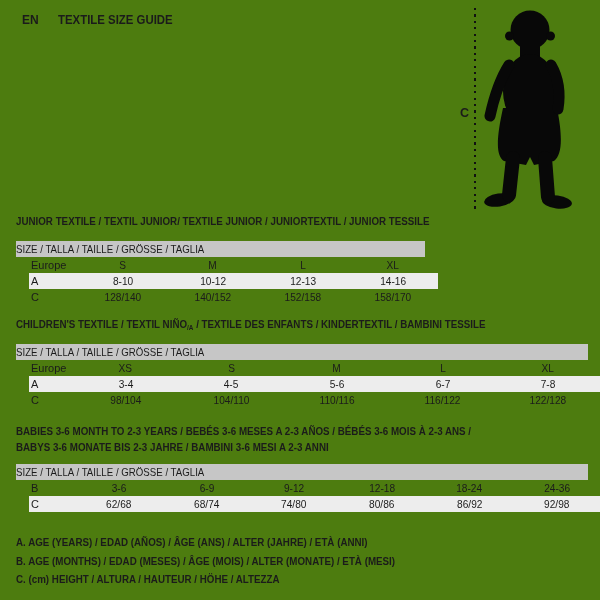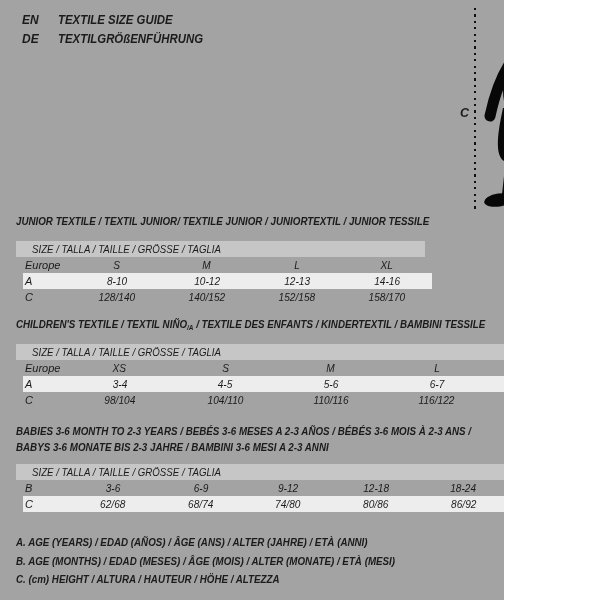--- a/index.html
+++ b/index.html
@@ -1,17 +1,17 @@
 <!DOCTYPE html>
 <html><head>
 <meta charset="utf-8">
 <style>
   html,body{margin:0;padding:0;background:#fff;}
-  #canvas{position:relative;width:504px;height:600px;background:#a3a3a3;overflow:hidden;
-          font-family:"Liberation Sans",sans-serif;color:#1b1b1b;font-style:italic;}
+  #canvas{position:relative;width:600px;height:600px;background:#4d7c0f;overflow:hidden;
+          font-family:"Liberation Sans",sans-serif;color:#1b1b1b;}
 
   
   .langs{position:absolute;left:22px;top:13px;}
   .lang-row{display:flex;height:18.6px;align-items:flex-start;}
   .lang-code{width:36px;font-size:12px;font-weight:bold;}
   .lang-title{font-size:12px;font-weight:bold;white-space:nowrap;
               transform:scaleX(0.95);transform-origin:0 0;}
 
   
   .dash-line{position:absolute;left:474px;top:8px;width:2px;height:203px;
@@ -19,48 +19,44 @@
   .c-label{position:absolute;left:460px;top:106px;font-size:12.5px;font-weight:bold;}
   .baby{position:absolute;left:482px;top:8px;width:92px;height:202px;}
 
   
   .h{position:absolute;left:16px;font-size:11.5px;font-weight:bold;white-space:nowrap;
      transform:scaleX(0.85);transform-origin:0 0;}
   .subA{font-size:7.5px;vertical-align:-2px;}
 
   
   .bar{position:absolute;left:16px;height:16px;background:#c6c6c6;box-sizing:border-box;
-       padding-left:16px;line-height:16.5px;font-size:11px;white-space:nowrap;}
+       padding-left:0;line-height:16.5px;font-size:11px;white-space:nowrap;}
   .bar-text{display:inline-block;transform:scaleX(0.88);transform-origin:0 0;white-space:nowrap;}
 
   
-  table.tbl{position:absolute;left:23px;border-collapse:collapse;table-layout:fixed;
+  table.tbl{position:absolute;left:29px;border-collapse:collapse;table-layout:fixed;
             font-size:11px;color:#1b1b1b;}
   .tbl td{height:16px;padding:0;text-align:center;vertical-align:middle;overflow:visible;}
   .tbl td.lab{text-align:left;padding-left:2px;}
   .tbl tr.alt{background:#ededed;}
   .cc{display:inline-block;transform:scaleX(0.92);transform-origin:50% 50%;white-space:nowrap;}
 
   
   .leg{position:absolute;left:16px;font-size:11.5px;font-weight:bold;white-space:nowrap;
        transform:scaleX(0.85);transform-origin:0 0;}
 </style>
 </head>
 <body>
 
 <div id="canvas">
 
   <div class="langs">
     <div class="lang-row">
       <span class="lang-code">EN</span>
       <span class="lang-title">TEXTILE SIZE GUIDE</span>
-    </div>
-    <div class="lang-row">
-      <span class="lang-code">DE</span>
-      <span class="lang-title">TEXTILGRÖßENFÜHRUNG</span>
     </div>
   </div>
 
   <div class="dash-line"></div>
   <div class="c-label">C</div>
   <svg class="baby" viewBox="0 0 92 202" xmlns="http://www.w3.org/2000/svg">
     <g fill="#080808" stroke="none">
       <circle cx="48" cy="22" r="19.5"></circle>
       <circle cx="27.5" cy="28" r="4.5"></circle>
       <circle cx="68.5" cy="28" r="4.5"></circle>

